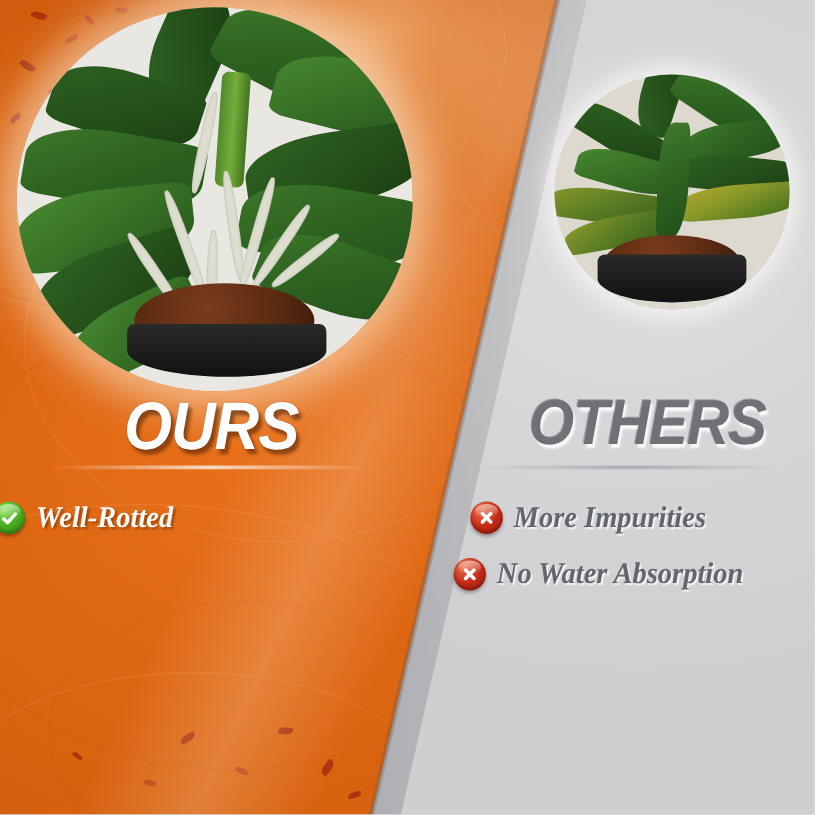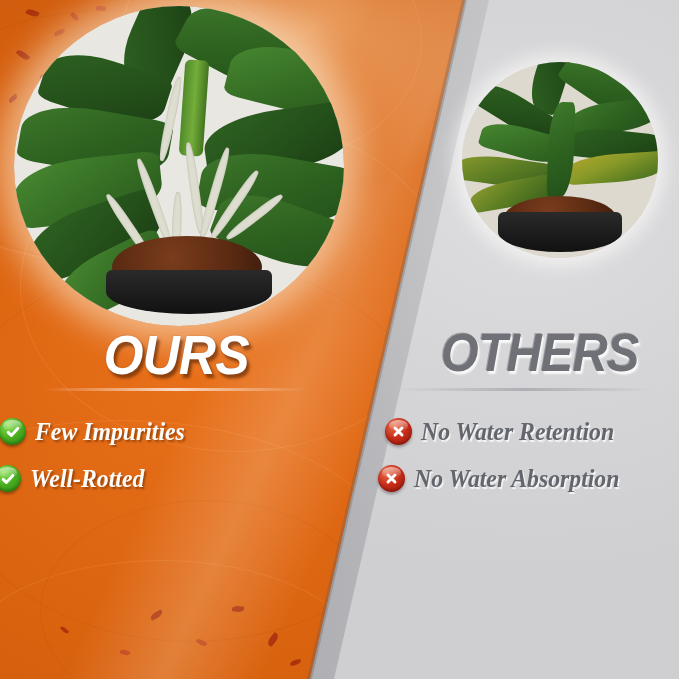--- a/index.html
+++ b/index.html
@@ -197,51 +197,43 @@
   <div class="heading h-ours">OURS</div>
   <div class="h-rule rule-ours"></div>
 
   <div class="heading h-others">OTHERS</div>
   <div class="h-rule rule-others"></div>
 
   <div class="list list-ours">
 
 
 
-    <div class="row o3">
-      <span class="badge check">
-        <svg width="16" height="16" viewBox="0 0 16 16">
-            <path d="M3.2 8.4 L6.3 11.4 L12.8 4.4" stroke="#fff" stroke-width="2.9" fill="none" stroke-linecap="round" stroke-linejoin="round"></path>
-          </svg>
-      </span>
-      <span class="item-label">Few Impurities</span>
-    </div>
 
     <div class="row o4">
       <span class="badge check">
         <svg width="16" height="16" viewBox="0 0 16 16">
             <path d="M3.2 8.4 L6.3 11.4 L12.8 4.4" stroke="#fff" stroke-width="2.9" fill="none" stroke-linecap="round" stroke-linejoin="round"></path>
           </svg>
       </span>
       <span class="item-label">Well-Rotted</span>
     </div>
   </div>
 
   <div class="list list-others">
 
 
-
-    <div class="row t3">
+    <div class="row t2">
       <span class="badge cross">
         <svg width="15" height="15" viewBox="0 0 15 15">
             <path d="M4 4 L11 11 M11 4 L4 11" stroke="#fff" stroke-width="2.9" fill="none" stroke-linecap="round"></path>
           </svg>
       </span>
-      <span class="item-label">No Water Retention</span>
-    </div>
+      <span class="item-label">More Impurities</span>
+    </div>
+
 
     <div class="row t4">
       <span class="badge cross">
         <svg width="15" height="15" viewBox="0 0 15 15">
             <path d="M4 4 L11 11 M11 4 L4 11" stroke="#fff" stroke-width="2.9" fill="none" stroke-linecap="round"></path>
           </svg>
       </span>
       <span class="item-label">No Water Absorption</span>
     </div>
   </div>

